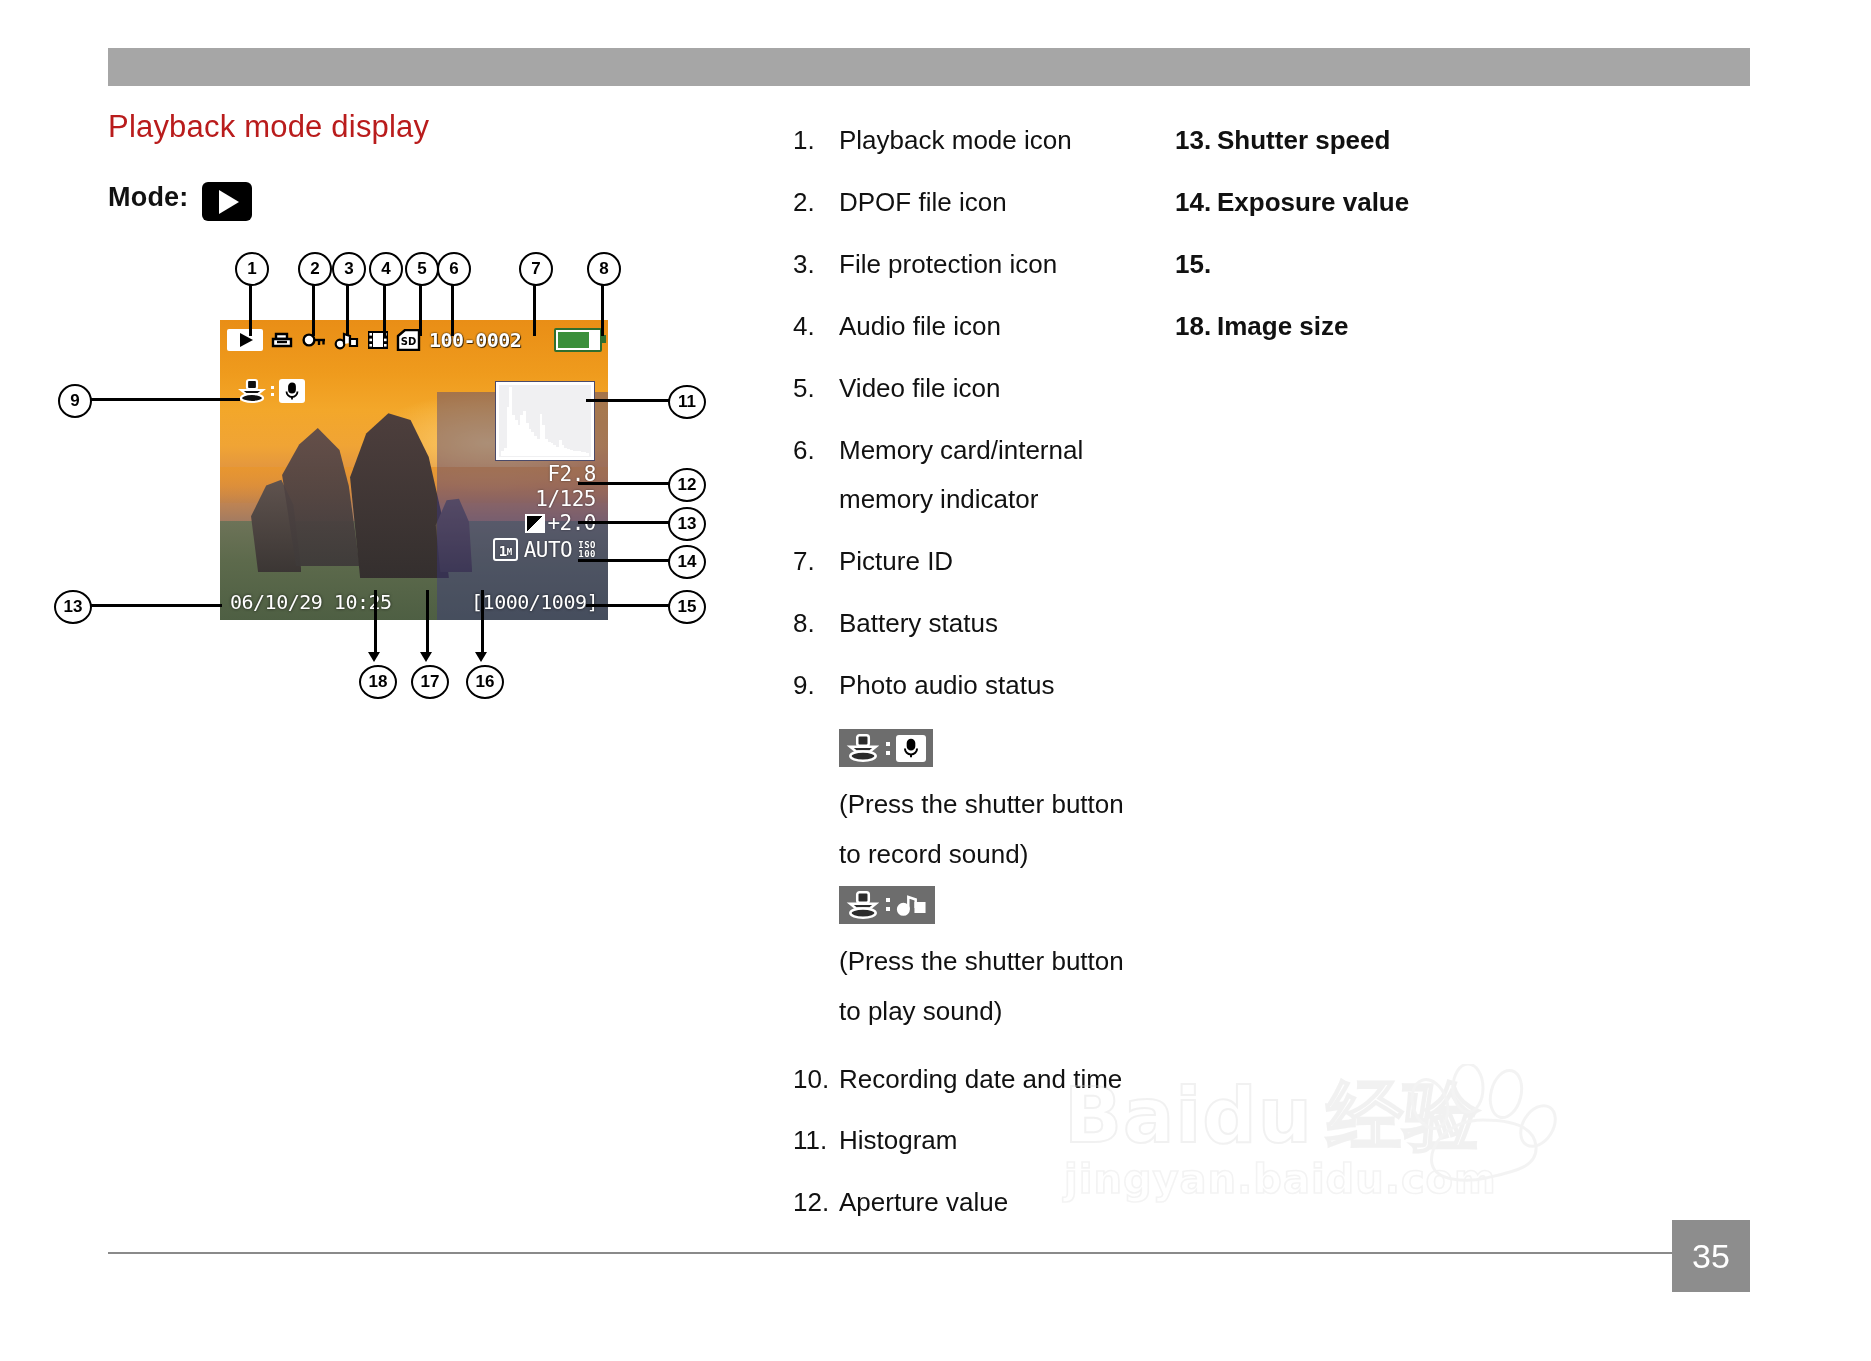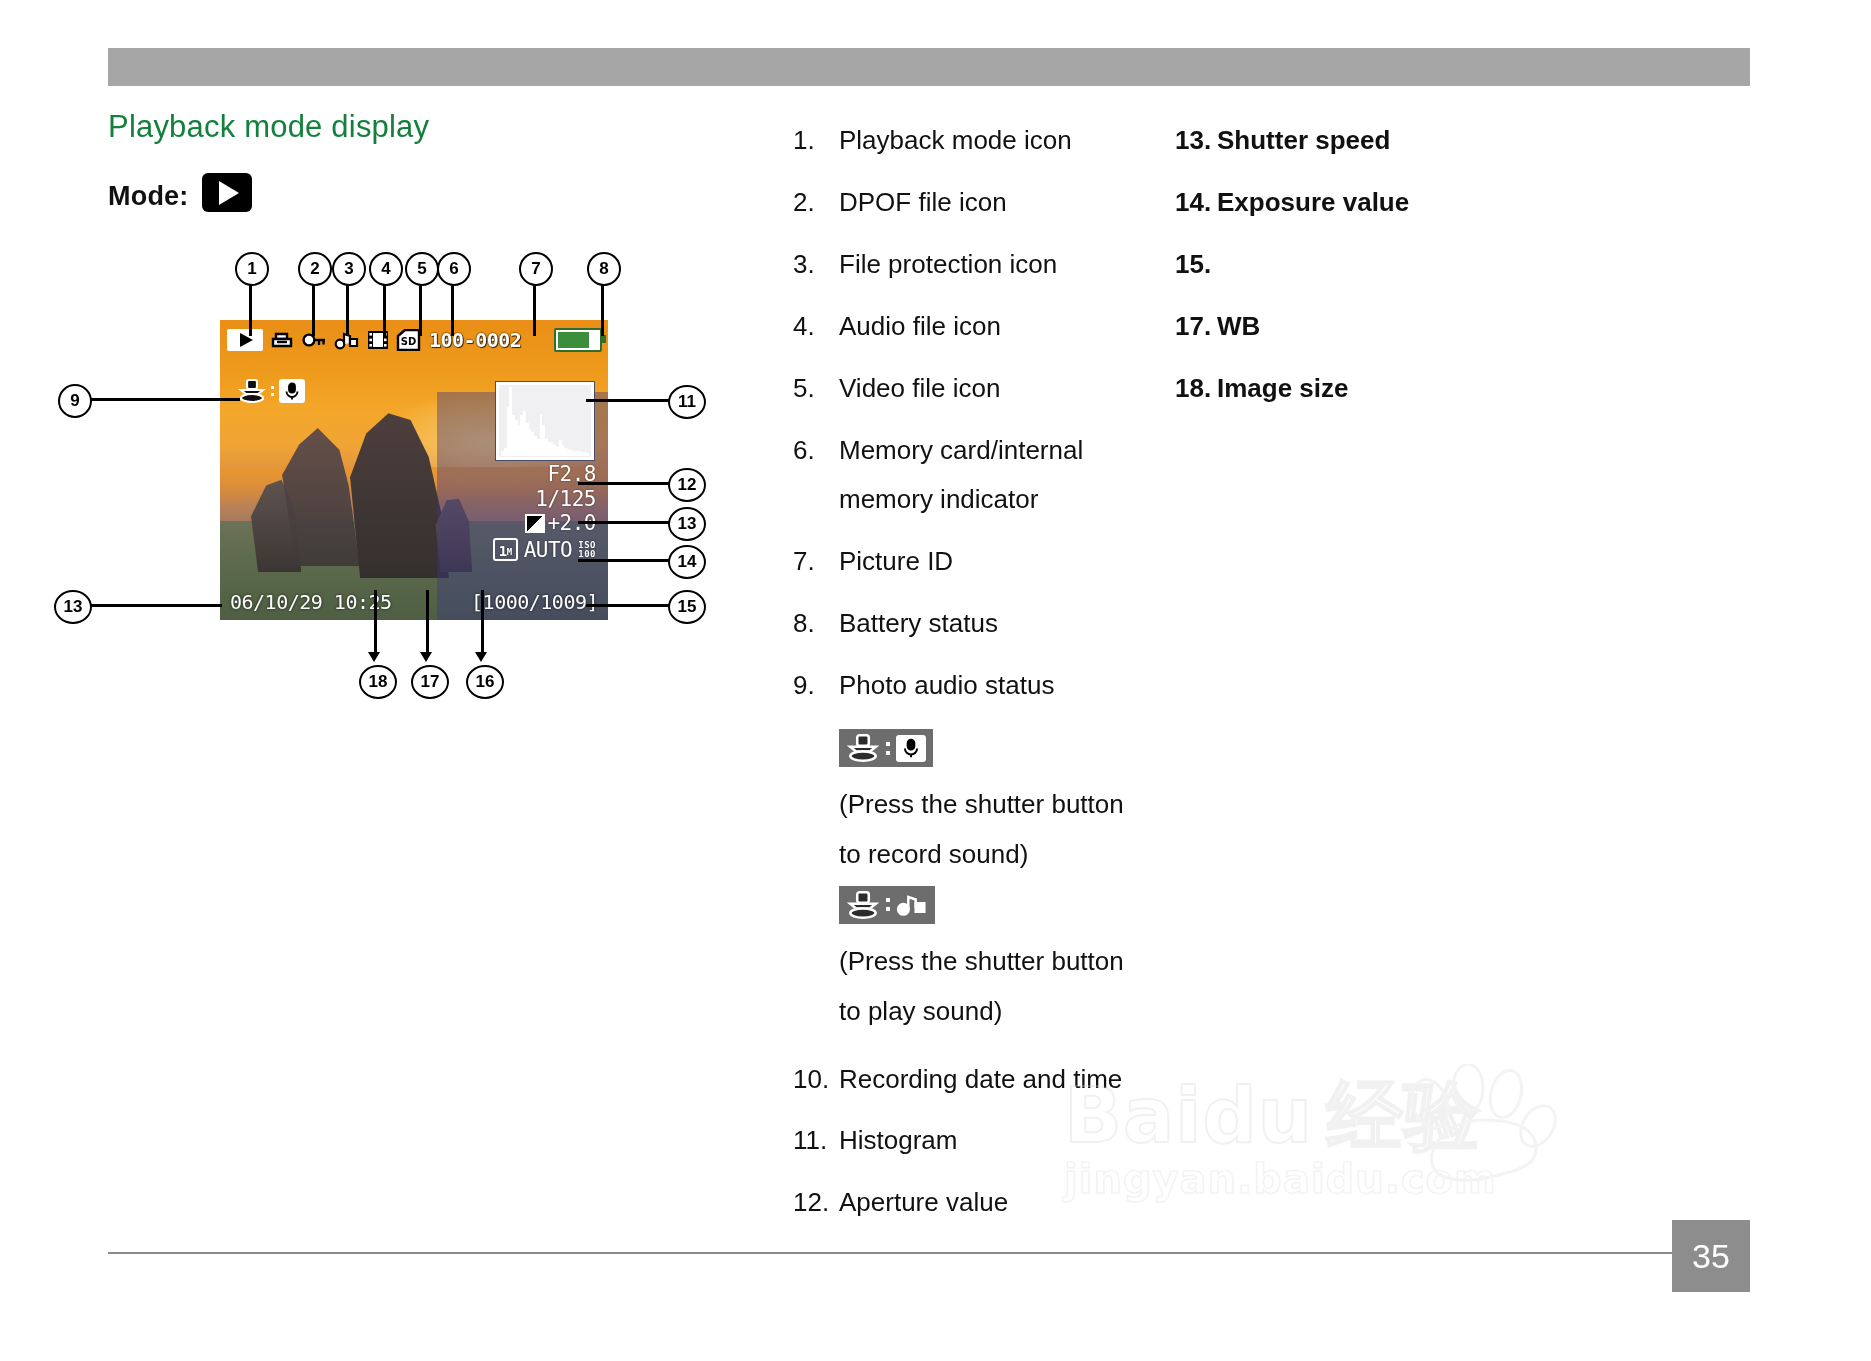--- a/index.html
+++ b/index.html
@@ -15,24 +15,24 @@
 
   
   .header-bar{
     position:absolute;left:108px;top:48px;width:1642px;height:38px;
     background:#a6a6a6;
   }
 
   
   .left-col{position:absolute;left:108px;top:110px;width:640px;}
   .section-title{
-    font-size:31px;font-weight:400;letter-spacing:.2px;color:#15803d;
+    font-size:31px;font-weight:400;letter-spacing:.2px;color:#b91c1c;
     line-height:1.1;
   }
-  .mode-row{display:flex;align-items:flex-end;margin-top:29px;}
+  .mode-row{display:flex;align-items:flex-start;margin-top:38px;}
   .mode-label{font-size:27px;font-weight:700;letter-spacing:.2px;}
   .mode-badge{
     margin-left:14px;width:50px;height:39px;background:#000;border-radius:6px;
     display:flex;align-items:center;justify-content:center;
   }
   .tri-white{
     width:0;height:0;border-left:20px solid #fff;
     border-top:12px solid transparent;border-bottom:12px solid transparent;
     margin-left:4px;
   }
@@ -563,24 +563,20 @@
         <span class="txt">Shutter speed</span>
       </div>
     <div class="li">
         <span class="num narrow">14.</span>
         <span class="txt">Exposure value</span>
       </div>
     <div class="li">
         <span class="num narrow">15.</span>
       </div>
     <div class="li">
-        <span class="num narrow">17.</span>
-        <span class="txt">WB</span>
-      </div>
-    <div class="li">
         <span class="num narrow">18.</span>
         <span class="txt">Image size</span>
       </div>
   </div>
 
   <div class="watermark">
     <div style="display:flex;align-items:flex-end;gap:14px;">
       <div class="wm-text">Baidu</div>
       <div class="wm-text">经验</div>
     </div>

